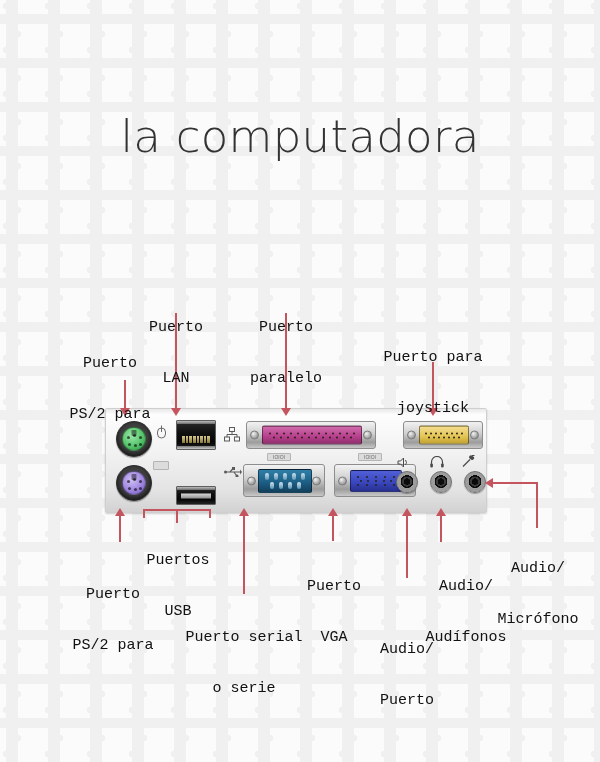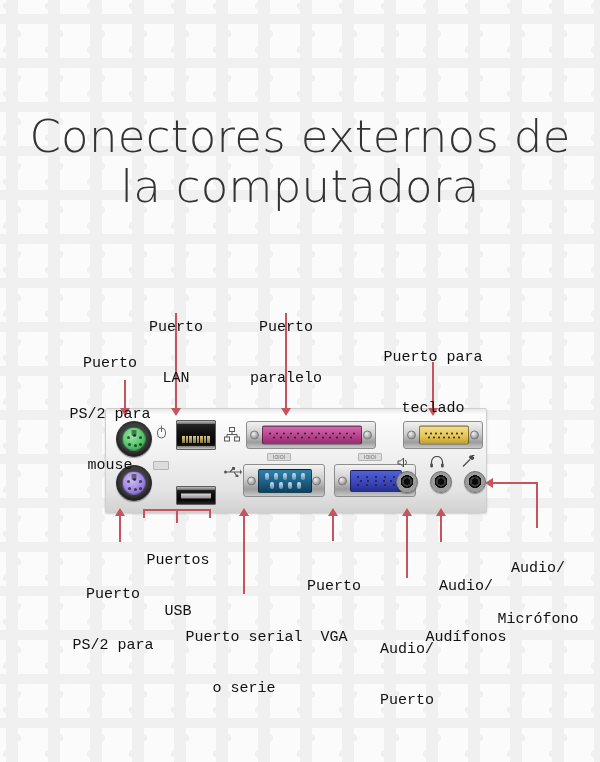--- a/index.html
+++ b/index.html
@@ -180,21 +180,20 @@
   .bracket .l, .bracket .r { position:absolute;top:0;width:2px;height:9px;background:#c4555f; }
   .bracket .l{left:0;} .bracket .r{right:0;}
   .bracket .stem { position:absolute;left:50%;margin-left:-1px;top:0;width:2px;background:#c4555f; }
 </style>
 </head>
 <body>
 
 <div id="bg-texture"></div>
 
 <div id="title">
-  <span class="ln">Conectores externos de</span>
   <span class="ln">la computadora</span>
 </div>
 
 <div id="diagram">
 
   <div id="io-panel">
 
     <div class="port ps2 ps2-green" style="left:10px; top:12px;">
       <div class="inner">
         <div class="notch"></div>
@@ -477,36 +476,35 @@
   <div class="bracket" style="left:143px; top:509px; width:68px; height:24px;">
     <div class="l"></div>
       <div class="top"></div>
       <div class="r"></div>
     <div class="stem" style="height:14px;"></div>
   </div>
 
   <div class="label" style="left:55px; top:322px; width:110px;">
     <div>Puerto</div>
     <div>PS/2 para</div>
-    <div>mouse</div>
   </div>
 
   <div class="label" style="left:130px; top:286px; width:92px;">
     <div>Puerto</div>
     <div>LAN</div>
   </div>
 
   <div class="label" style="left:234px; top:286px; width:104px;">
     <div>Puerto</div>
     <div>paralelo</div>
   </div>
 
   <div class="label" style="left:375px; top:316px; width:116px;">
     <div>Puerto para</div>
-    <div>teclado</div>
+    <div>joystick</div>
   </div>
 
   <div class="label" style="left:58px; top:553px; width:110px;">
     <div>Puerto</div>
     <div>PS/2 para</div>
   </div>
 
   <div class="label" style="left:183px; top:596px; width:122px;">
     <div>Puerto serial</div>
     <div>o serie</div>

